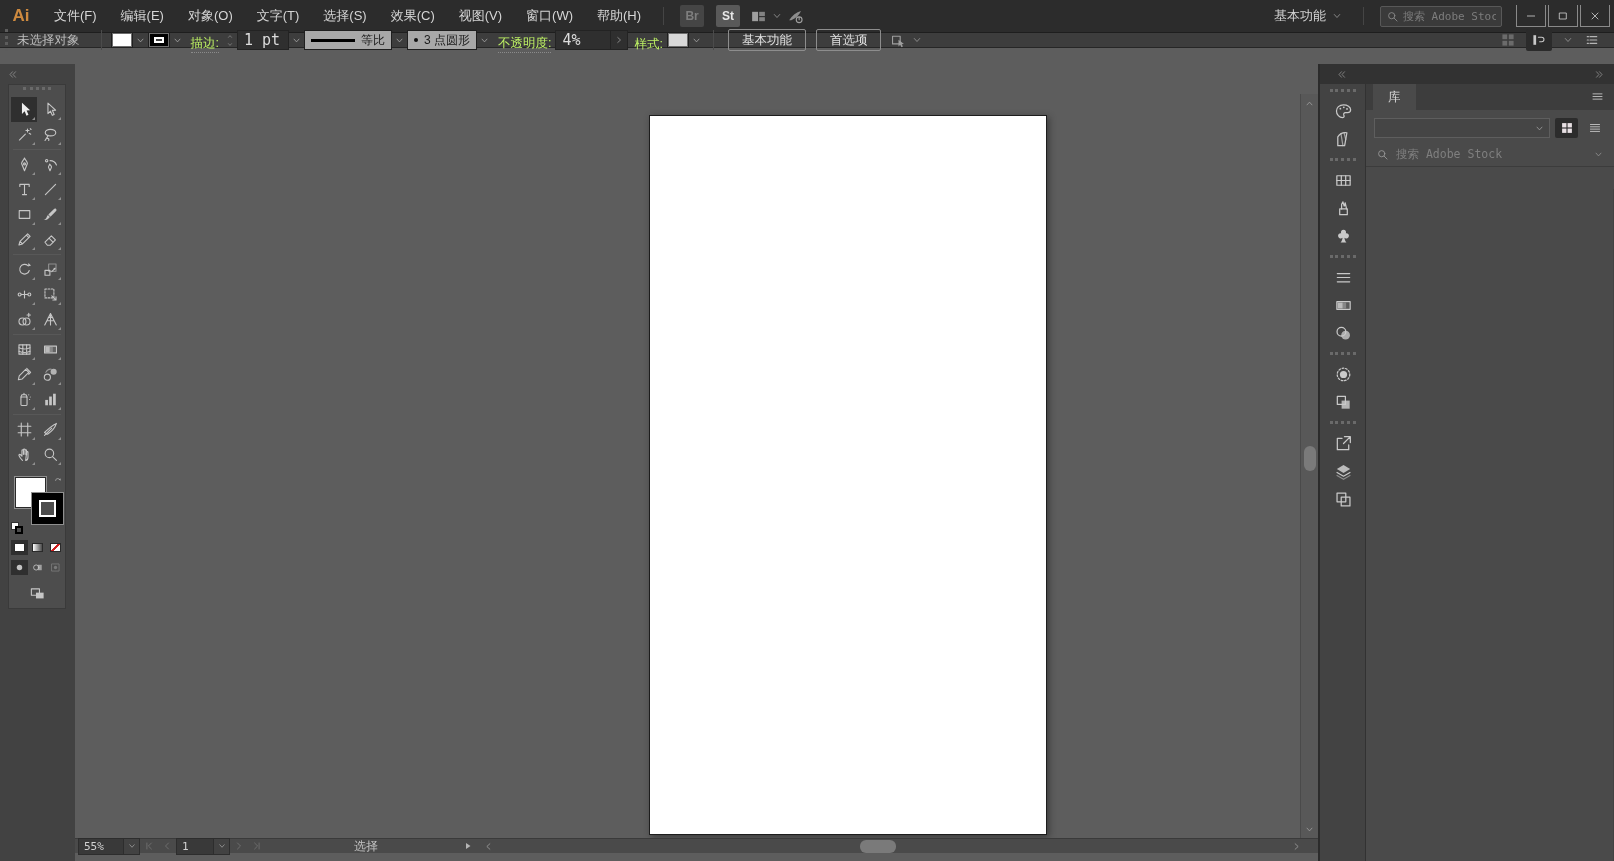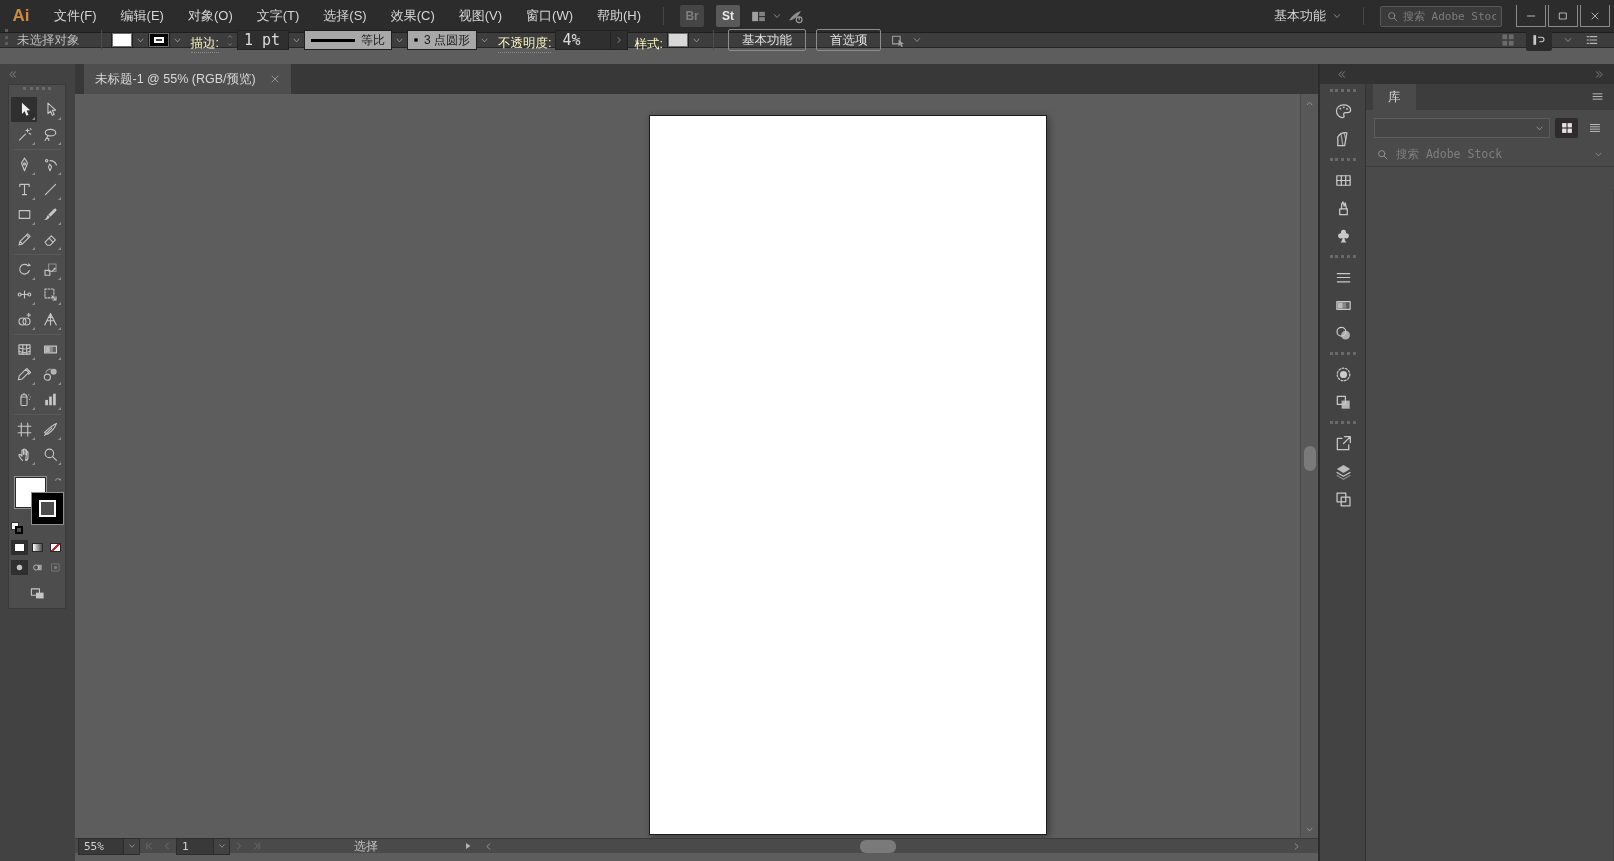--- a/index.html
+++ b/index.html
@@ -51,21 +51,21 @@
   #selection-status { color:#bfbfbf; margin-right:12px; white-space:nowrap; }
   .cb-vsep { width:1px; height:20px; background:#2e2e2e; border-right:1px solid #4b4b4b; margin:0 9px; }
   .swatch { width:22px; height:16px; border:1px solid #1f1f1f; box-shadow:0 0 0 1px #6e6e6e inset; }
   #fill-swatch { background:#ffffff; }
   #stroke-swatch { background:#000; position:relative; }
   #stroke-swatch::after { content:""; position:absolute; left:5px; top:4px; right:5px; bottom:4px;
     border:2px solid #fff; background:#3d3d3d; }
   #style-swatch { background:#d8d8d8; }
   .dd-chev { width:15px; height:18px; display:flex; align-items:center; justify-content:center; color:#b5b5b5; }
   .dd-chev svg { width:11px; height:11px; }
-  .cb-label { color:#fef9c3; border-bottom:1px dotted #8b8b8b; margin:8px 4px 0 6px; white-space:nowrap; cursor:default; }
+  .cb-label { color:#bef264; border-bottom:1px dotted #8b8b8b; margin:8px 4px 0 6px; white-space:nowrap; cursor:default; }
   .cb-label.plain { border-bottom:none; }
   #stroke-stepper { display:flex; flex-direction:column; justify-content:center; gap:1px; color:#b9b9b9; margin:0 2px; }
   #stroke-stepper svg { width:10px; height:7px; }
   .cb-field { height:20px; background:#2f2f2f; border:1px solid #232323; color:#dcdcdc;
     display:flex; align-items:center; padding:0 6px; font-size:15px; }
   #stroke-weight-field { width:52px; }
   #opacity-field { width:56px; }
   .lt-btn { height:20px; background:#a8a8a8; color:#1c1c1c; display:flex; align-items:center;
     border:1px solid #1f1f1f; padding:0 6px; gap:6px; font-size:12px; }
   #profile-line { width:44px; height:3px; background:#000; }
@@ -693,30 +693,20 @@
         <span class="icon">
             <svg viewBox="0 0 20 20">
               <rect class="s" x="2.8" y="4.5" width="9.5" height="7.5"></rect>
               <rect class="f" x="8.2" y="9" width="9" height="6.8"></rect>
             </svg>
           </span>
       </div>
     </div>
   </div>
 
-  <div id="tabstrip">
-    <div id="doc-tab">
-      <span>未标题-1 @ 55% (RGB/预览)</span>
-      <span id="tab-close" class="icon">
-          <svg viewBox="0 0 20 20">
-            <path class="s" d="M4 4 L16 16 M16 4 L4 16" stroke-width="2"></path>
-          </svg>
-        </span>
-    </div>
-  </div>
 
   <div id="canvas">
     <div id="artboard"></div>
   </div>
   <div id="vscroll">
     <div class="vs-arrow" id="vs-up">
         <span class="icon">
           <svg viewBox="0 0 20 20">
             <path class="s" d="M5.5 12.5 L10 7.5 L14.5 12.5"></path>
           </svg>

